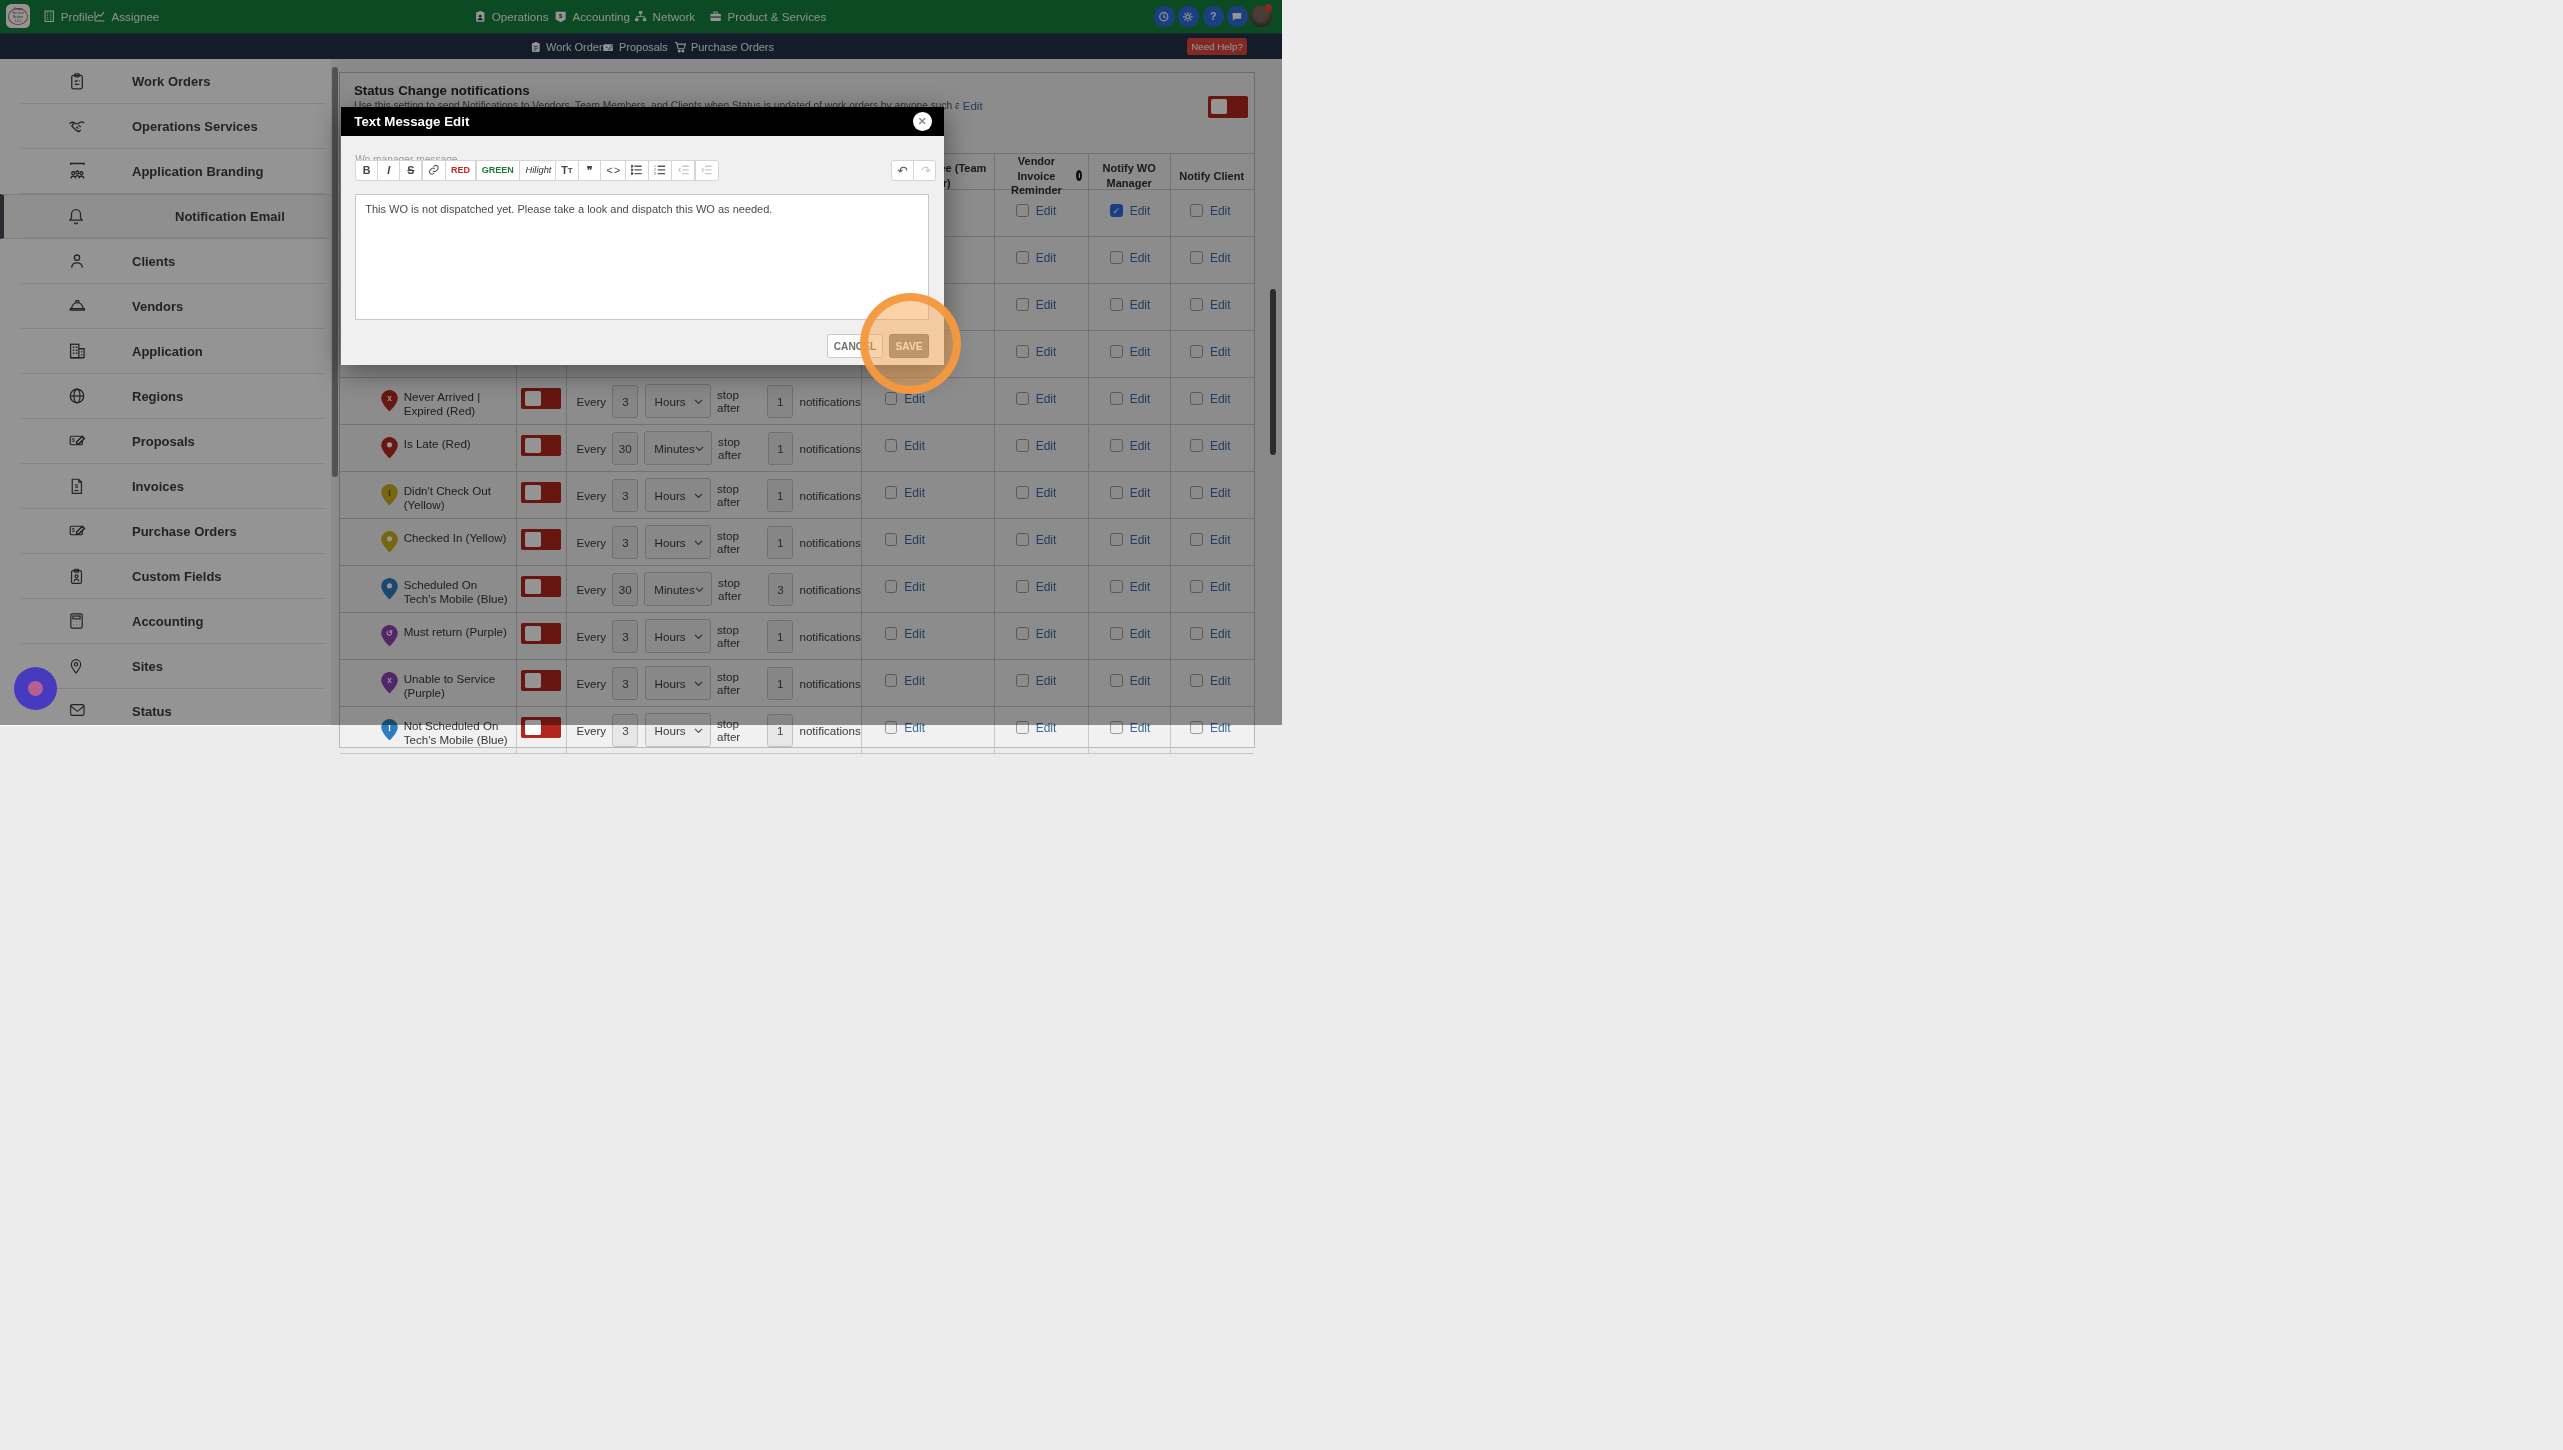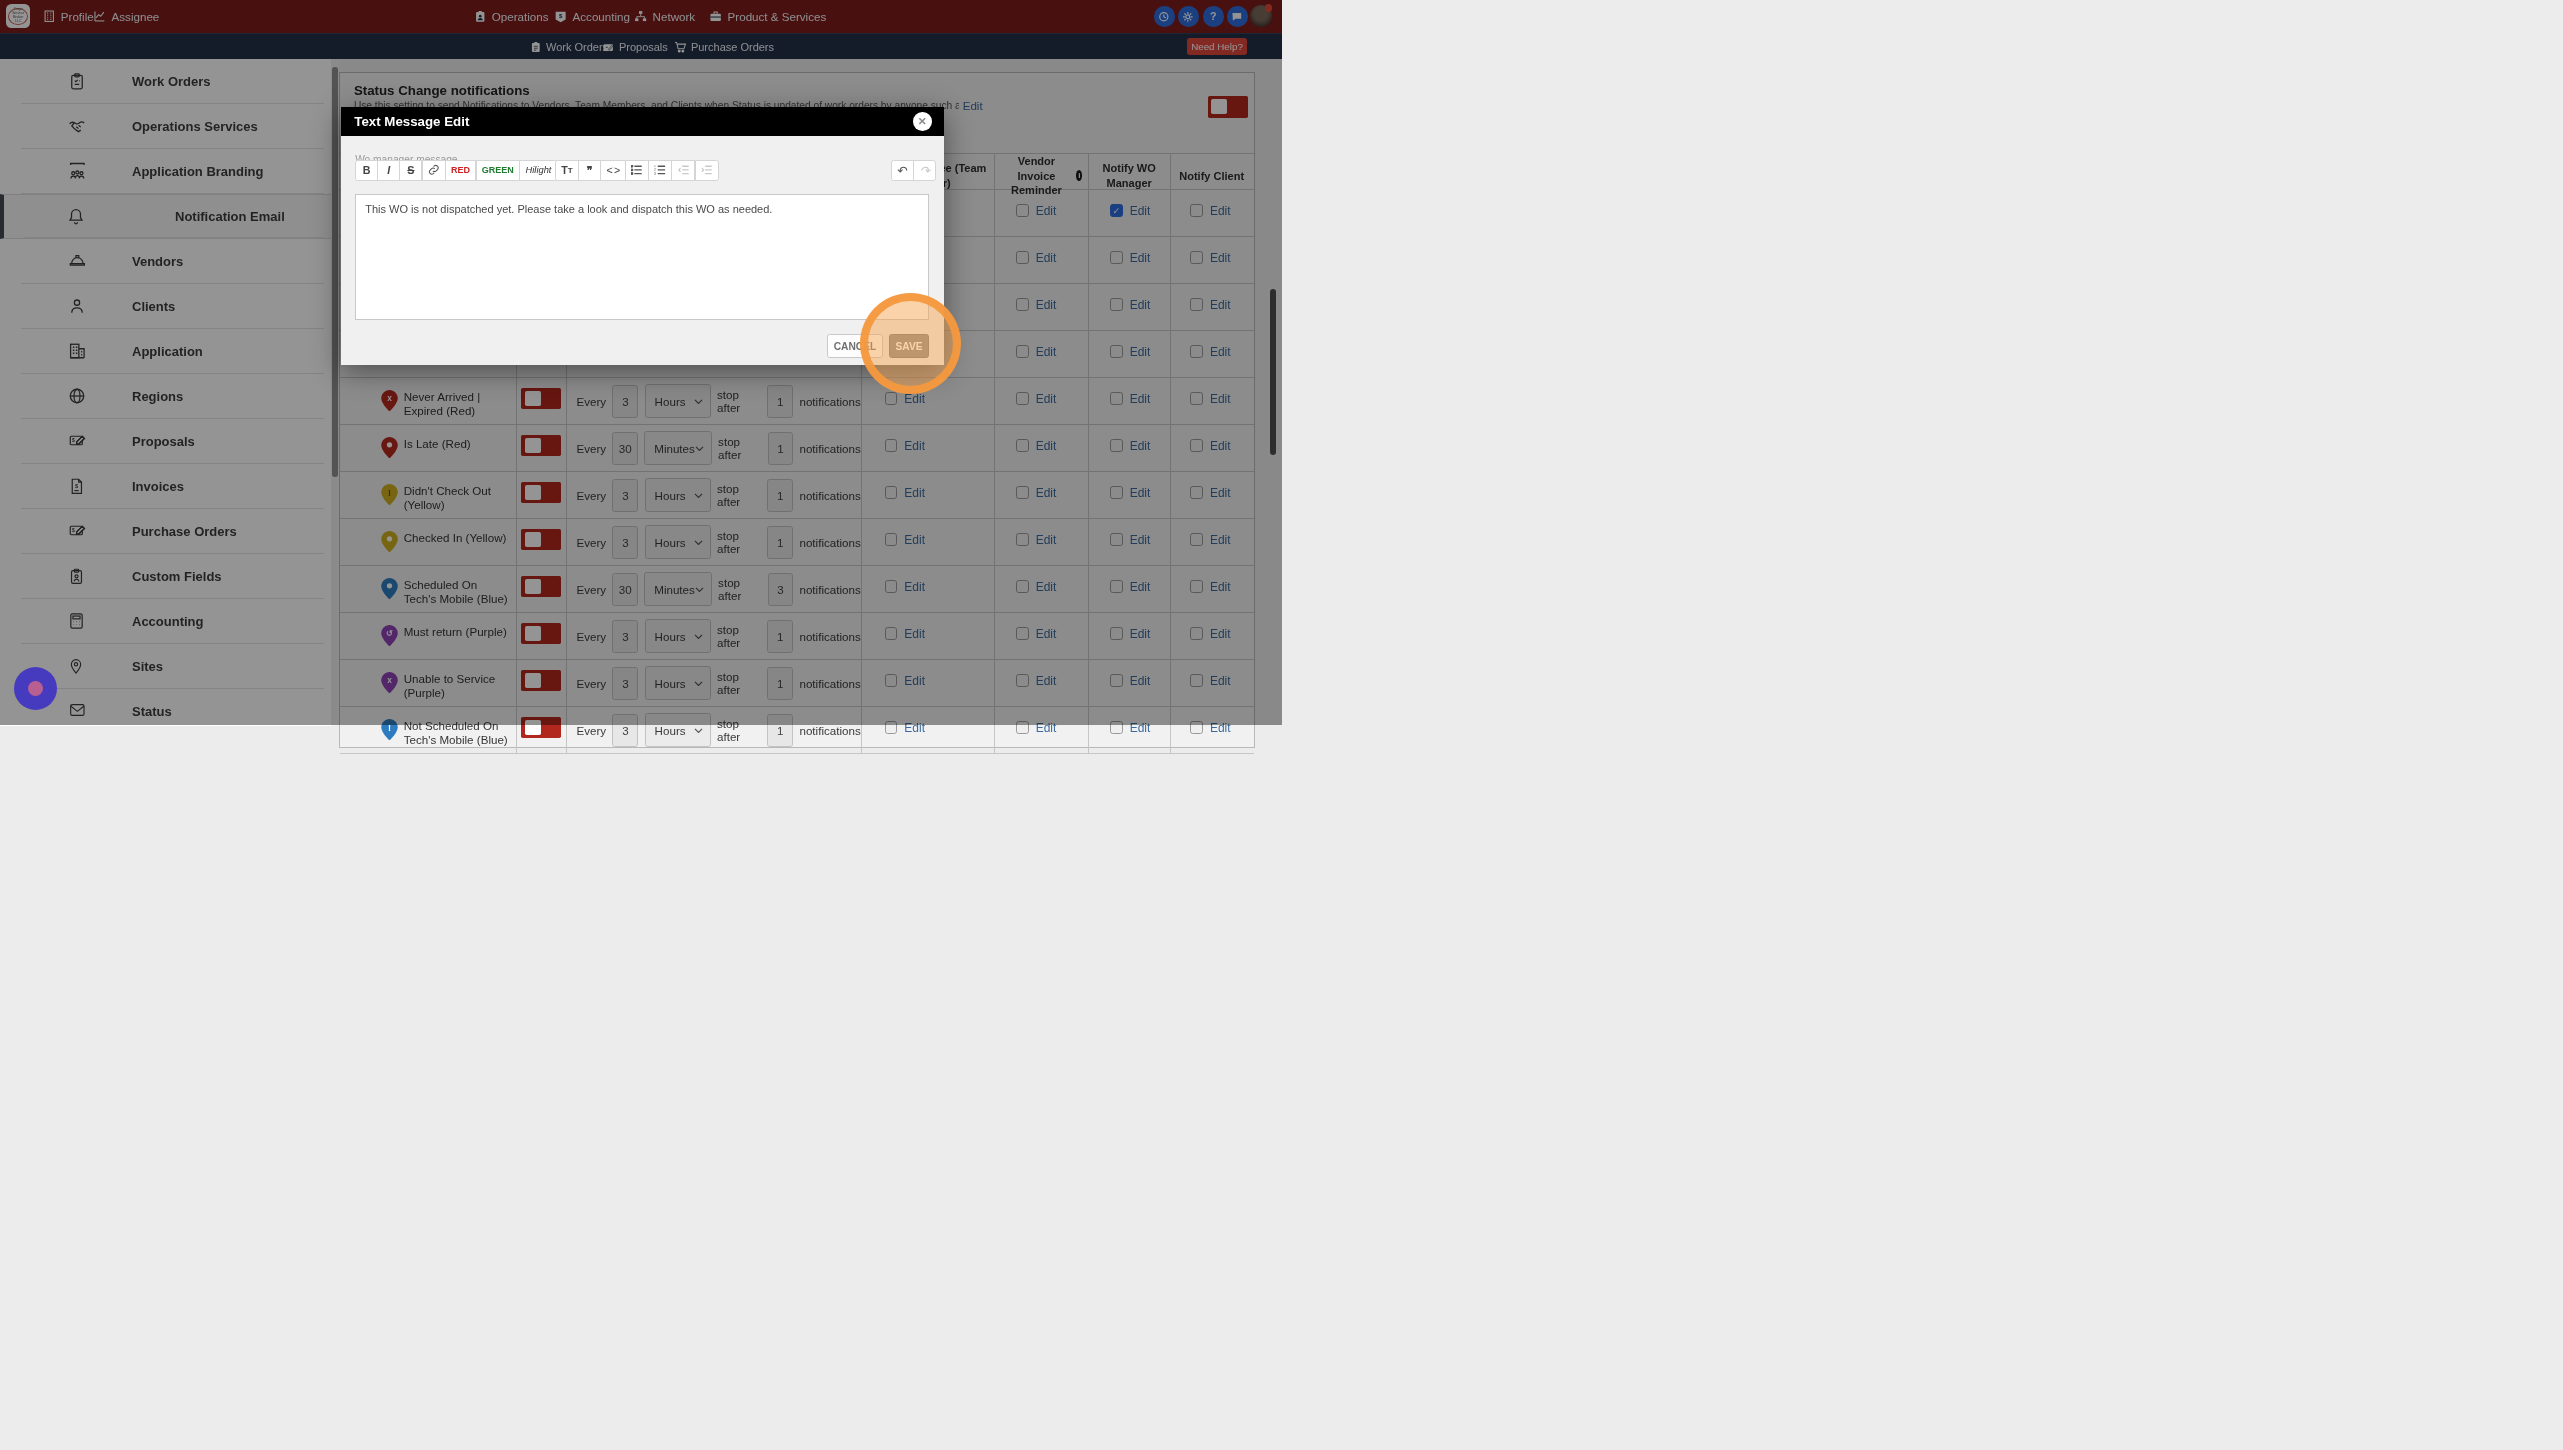--- a/index.html
+++ b/index.html
@@ -1,21 +1,21 @@
 <!DOCTYPE html>
 <html style="font-size:14.2px"><head>
 <meta charset="utf-8">
 <style>
   * { margin:0; padding:0; box-sizing:border-box; }
   html,body { width:1282px; height:725px; overflow:hidden; background:#ececec;
               font-family:"Liberation Sans", sans-serif; }
   svg { display:block; }
 
   
-  #topnav { position:absolute; left:0; top:0; width:1282px; height:33px; background:#7f1d1d; z-index:10; }
+  #topnav { position:absolute; left:0; top:0; width:1282px; height:33px; background:#15803d; z-index:10; }
   .tn-item { position:absolute; top:0; height:33px; display:flex; align-items:center; gap:5.3px;
              color:#f2f4f8; font-size:11.6px; font-weight:500; cursor:pointer; }
   #logo { position:absolute; left:6.2px; top:4.4px; width:24px; height:24px; background:#fff; border-radius:5.3px;
           display:flex; align-items:center; justify-content:center; }
   #logo .ring { width:19.6px; height:17px; border:1.8px solid #cc6756; border-radius:50%;
                 display:flex; align-items:center; justify-content:center; }
   #logo .ltxt { font-size:3.6px; color:#555; text-align:center; line-height:1.1; }
   .circbtn { position:absolute; top:6.2px; width:20.5px; height:20.5px; border-radius:50%; background:#2e6fe0;
              color:#fff; display:flex; align-items:center; justify-content:center; font-size:10.7px; font-weight:700; cursor:pointer; }
   #avatar { position:absolute; left:1250px; top:5.3px; width:22px; height:22px; border-radius:50%;
@@ -294,36 +294,36 @@
     <span class="ic">
         <svg width="18" height="18.7" viewBox="0 0 24 24" fill="none" stroke="currentColor" stroke-width="1.7">
           <path d="M12 3a6 6 0 0 1 6 6v4.5l2 3.5H4l2-3.5V9a6 6 0 0 1 6-6z"></path>
           <path d="M10 20a2 2 0 0 0 4 0"></path>
         </svg>
       </span>
     <span class="lbl">Notification Email</span>
   </div>
   <div class="sb-item">
     <span class="ic">
+        <svg width="18" height="18" viewBox="0 0 24 24" fill="none" stroke="currentColor" stroke-width="1.7">
+          <circle cx="12" cy="7.5" r="3.5"></circle>
+          <path d="M5 21c0-4 3-6.5 7-6.5s7 2.5 7 6.5"></path>
+        </svg>
+      </span>
+    <span class="lbl">Clients</span>
+  </div>
+  <div class="sb-item">
+    <span class="ic">
         <svg width="18.7" height="17" viewBox="0 0 24 24" fill="none" stroke="currentColor" stroke-width="1.7">
           <path d="M4 16a8 8 0 0 1 16 0"></path>
           <path d="M2 16.5h20v2H2z"></path>
           <path d="M10 8.5V5h4v3.5"></path>
         </svg>
       </span>
     <span class="lbl">Vendors</span>
-  </div>
-  <div class="sb-item">
-    <span class="ic">
-        <svg width="18" height="18" viewBox="0 0 24 24" fill="none" stroke="currentColor" stroke-width="1.7">
-          <circle cx="12" cy="7.5" r="3.5"></circle>
-          <path d="M5 21c0-4 3-6.5 7-6.5s7 2.5 7 6.5"></path>
-        </svg>
-      </span>
-    <span class="lbl">Clients</span>
   </div>
   <div class="sb-item">
     <span class="ic">
         <svg width="18.7" height="18" viewBox="0 0 24 24" fill="none" stroke="currentColor" stroke-width="1.7">
           <rect x="3" y="3" width="11" height="18"></rect>
           <path d="M14 9h7v12M3 21h18"></path>
           <path d="M6 7h2M10 7h2M6 11h2M10 11h2M6 15h2M10 15h2M17 13h1.5M17 17h1.5"></path>
         </svg>
       </span>
     <span class="lbl">Application</span>

